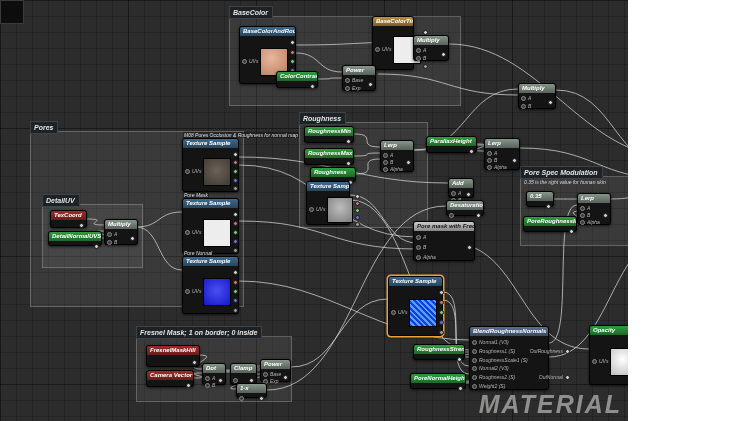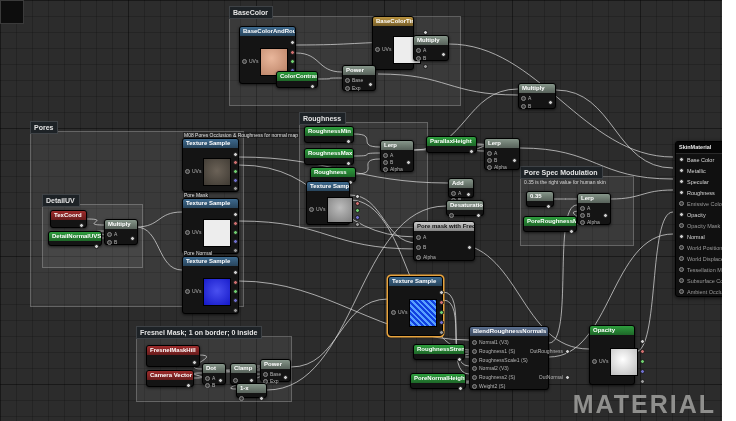--- a/index.html
+++ b/index.html
@@ -1,25 +1,26 @@
 <!DOCTYPE html>
 <html><head>
 <meta charset="utf-8">
 <style>
   html,body{margin:0;padding:0;}
   #canvas{
-    position:relative;width:722px;height:421px;overflow:hidden;
+    position:relative;width:628px;height:421px;overflow:hidden;
     background-color:#2c2c2c;
     background-image:
       linear-gradient(rgba(0,0,0,.18) 1px, transparent 1px),
       linear-gradient(90deg, rgba(0,0,0,.18) 1px, transparent 1px),
       linear-gradient(rgba(0,0,0,.30) 1px, transparent 1px),
       linear-gradient(90deg, rgba(0,0,0,.30) 1px, transparent 1px);
     background-size:16px 16px,16px 16px,128px 128px,128px 128px;
     font-family:"Liberation Sans","DejaVu Sans",sans-serif;
+    font-style:italic;
   }
   .corner{position:absolute;left:0;top:0;width:22px;height:22px;background:#0d0d0d;border:1px solid #3a3a3a;z-index:1;}
   .comment{position:absolute;background:rgba(150,150,150,0.14);border:1px solid rgba(255,255,255,0.22);z-index:1;box-sizing:border-box;}
   .comment-title{position:absolute;left:-1px;top:-11px;background:#1d2226;color:#e3e3e3;font-size:7px;font-weight:bold;
     padding:1px 4px 1px 3px;white-space:nowrap;line-height:9px;border:1px solid rgba(255,255,255,0.15);}
   .note{position:absolute;z-index:2;font-size:5px;color:#d8d8d8;line-height:6px;}
   #wires{position:absolute;left:0;top:0;z-index:2;pointer-events:none;}
   .node{position:absolute;background:#141414;border:1px solid #000;border-radius:3px;z-index:3;box-sizing:border-box;
     box-shadow:0 1px 3px rgba(0,0,0,0.65);color:#c8c8c8;}
   .node.selected{box-shadow:0 0 0 1.5px #e8a33d,0 1px 3px rgba(0,0,0,0.65);}

